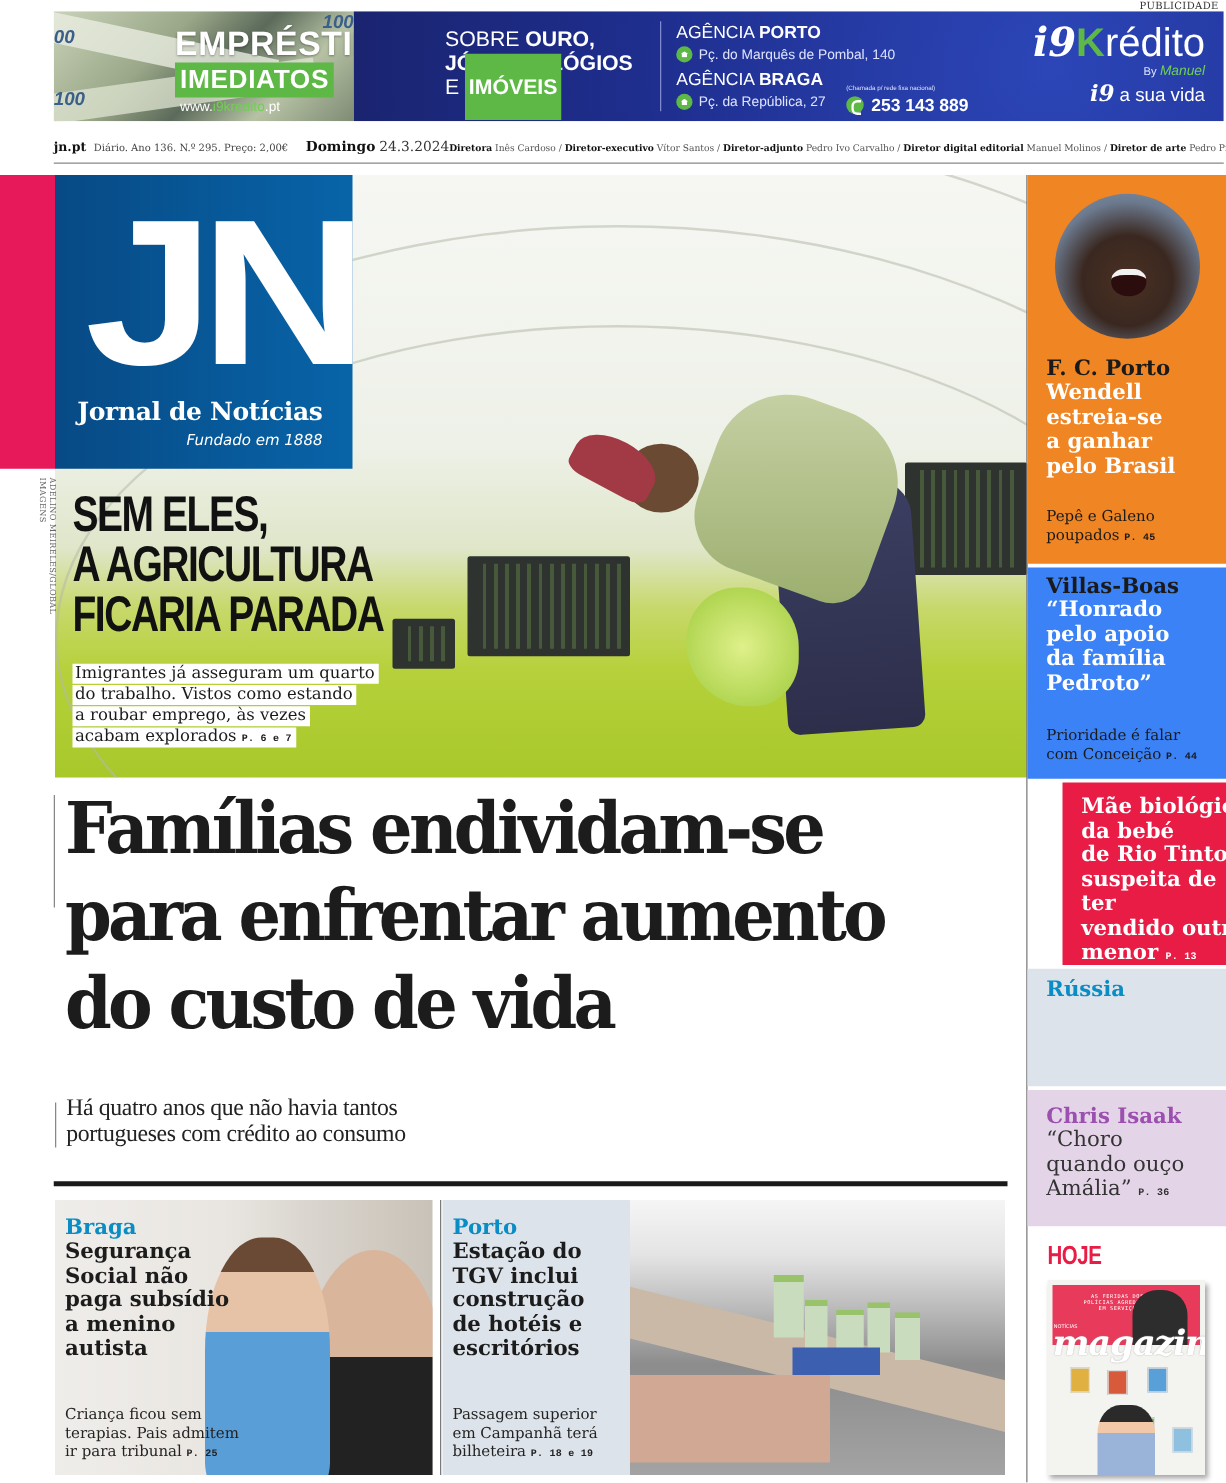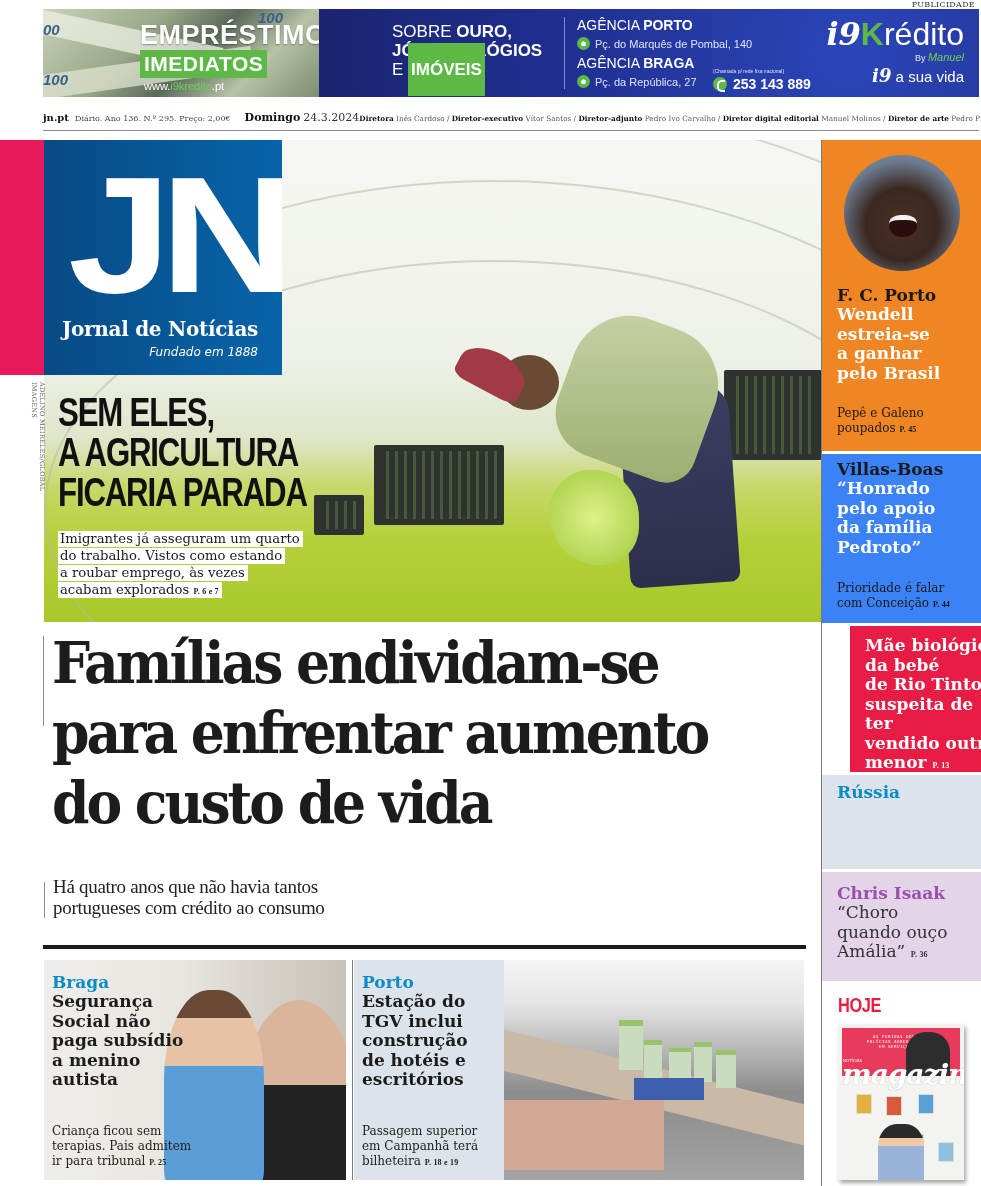--- a/index.html
+++ b/index.html
@@ -2,21 +2,21 @@
 <html><head>
 <meta charset="utf-8">
 <style>
   * { box-sizing: border-box; margin: 0; padding: 0; }
   html, body { width: 981px; height: 1186px; background: #ffffff; overflow: hidden; }
   body { position: relative; font-family: "DejaVu Serif", serif; color: #1a1a1a; }
 
   
   .pub-label { position: absolute; top: 0; right: 6px; font-size: 8px; letter-spacing: 0.3px; color: #333; font-family: "DejaVu Serif", serif; }
   .ad { position: absolute; left: 43px; top: 9px; width: 936px; height: 88px; display: flex; overflow: hidden; }
-  .ad-photo { width: 276px; height: 100%; position: relative; background: linear-gradient(135deg,#c9d2b8 0%,#9aa788 35%,#5b6a5a 55%,#b7c2a5 75%,#7f8c74 100%); overflow: hidden; }
+  .ad-photo { width: 240px; height: 100%; position: relative; background: linear-gradient(135deg,#c9d2b8 0%,#9aa788 35%,#5b6a5a 55%,#b7c2a5 75%,#7f8c74 100%); overflow: hidden; }
   .ad-photo::before { content:""; position:absolute; left:-20px; top:18px; width:200px; height:24px; background:#e9ece0; transform: rotate(12deg); opacity:.8; }
   .ad-photo::after { content:""; position:absolute; left:-10px; top:52px; width:220px; height:24px; background:#dfe4d2; transform: rotate(-8deg); opacity:.75; }
   .ad-note-num { position:absolute; font-family:"Liberation Sans",sans-serif; font-weight:bold; font-style:italic; color:#3a5f8a; font-size:15px; z-index:2; }
   .ad-main { position: absolute; left: 97px; top: 12px; z-index: 3; font-family: "Liberation Sans", sans-serif; }
   .ad-title1 { color: #fff; font-size: 27px; font-weight: bold; letter-spacing: 0.5px; line-height: 28px; text-shadow: 0 1px 2px rgba(0,0,0,.35); }
   .ad-title2 { display: inline-block; background: #5db846; color: #fff; font-size: 21px; font-weight: bold; line-height: 28px; padding: 0 4px; margin-top: 1px; letter-spacing: 0.5px; }
   .ad-url { color: #fff; font-size: 11px; margin-top: 2px; margin-left: 4px; }
   .ad-url .hl { color: #6fd052; }
   .ad-blue { flex: 1; background: radial-gradient(circle at 80% 50%, #2c46b8 0%, #1f2f90 55%, #1a2470 100%); position: relative; font-family: "Liberation Sans", sans-serif; color: #fff; }
   .ad-sobre { position: absolute; left: 73px; top: 13px; font-size: 17px; line-height: 19px; }
@@ -66,21 +66,21 @@
   .logo-box { position: absolute; left: 44px; top: 140px; width: 238px; height: 235px; background: linear-gradient(90deg,#074a85 0%,#0864a8 100%); }
   .logo-jn { position: absolute; left: 24px; top: 20px; font-family: "Liberation Sans", sans-serif; font-weight: bold; color: #fff; font-size: 166px; line-height: 150px; letter-spacing: -10px; transform: scaleX(1.12); transform-origin: left top; }
   .logo-name { position: absolute; right: 24px; top: 177px; color: #fff; font-weight: bold; font-size: 20px; font-family: "DejaVu Serif", serif; letter-spacing: -0.3px; }
   .logo-founded { position: absolute; right: 24px; top: 205px; color: #fff; font-style: italic; font-size: 12px; font-family: "DejaVu Sans", sans-serif; }
 
   .photo-credit { position: absolute; left: 30px; top: 382px; writing-mode: vertical-rl; font-size: 6.5px; color: #666; letter-spacing: 0.3px; height: 130px; font-family: "DejaVu Serif", serif; }
 
   .hero-headline { position: absolute; left: 58px; top: 392px; font-family: "Liberation Sans", sans-serif; font-weight: bold; font-size: 40px; line-height: 40px; color: #111; letter-spacing: -1.5px; transform: scaleX(0.78); transform-origin: left top; white-space: nowrap; }
   .hero-deck { position: absolute; left: 58px; top: 530px; font-size: 13.2px; line-height: 17px; color: #1a1a1a; }
   .hero-deck span.line { display: inline; background: #ffffff; padding: 0 3px 1px 2px; box-decoration-break: clone; -webkit-box-decoration-break: clone; }
-  .pg { font-family: Liberation Serif, serif; font-weight: bold; font-size: 8px; letter-spacing: 0.2px; white-space: nowrap; }
+  .pg { font-family: Liberation Mono, monospace; font-weight: bold; font-size: 8px; letter-spacing: 0.2px; white-space: nowrap; }
 
   
   .rc { position: absolute; left: 822px; width: 159px; }
   .rc-rule { position: absolute; left: 821px; top: 140px; width: 1px; height: 1046px; background: #7a7a7a; }
   .rc-orange1 { top: 140px; height: 311px; background: #f08523; }
   .rc-orange2 { top: 454px; height: 169px; background: #3b82f6; }
   .rc-red { top: 626px; height: 146px; background: #e81c44; margin-left: 28px; }
   .rc-grey { top: 775px; height: 94px; background: #dde3ea; }
   .rc-lilac { top: 872px; height: 109px; background: #e4d4e8; }
   .avatar { position: absolute; left: 22px; top: 15px; width: 116px; height: 116px; border-radius: 50%; background: radial-gradient(circle at 50% 60%, #4a3024 0%, #3a2820 40%, #6c7a8f 70%, #8a98aa 100%); overflow: hidden; }

